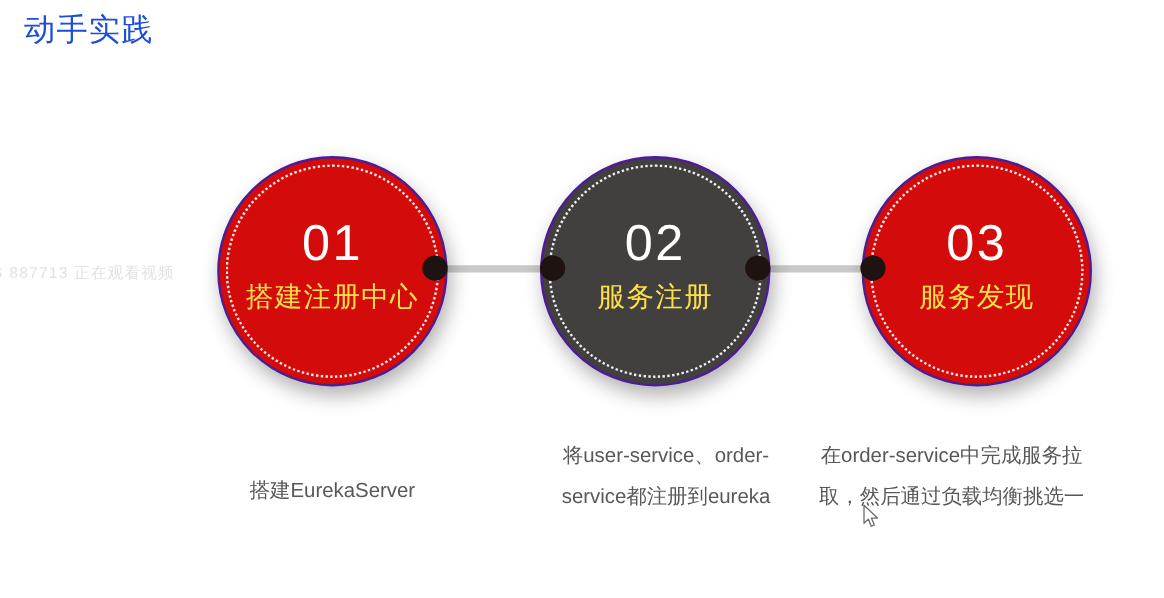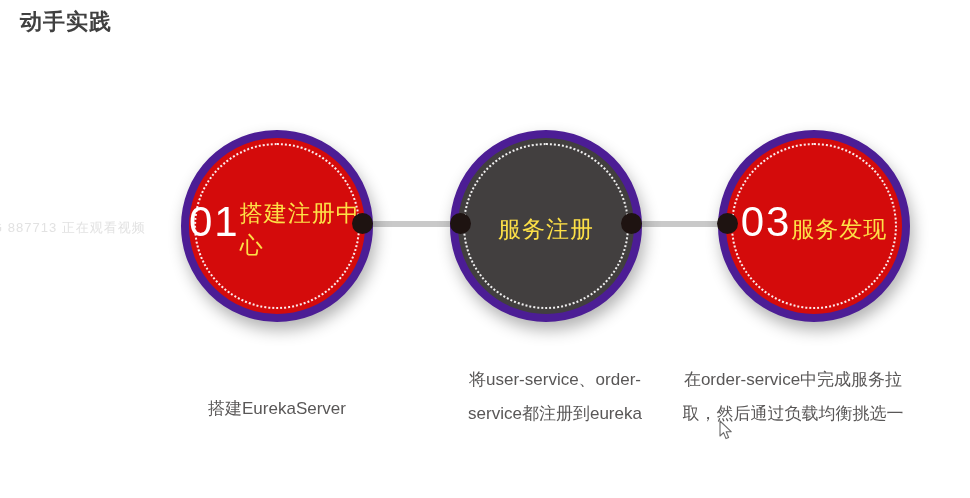--- a/index.html
+++ b/index.html
@@ -7,23 +7,23 @@
   body { font-family: "Liberation Sans", "DejaVu Sans", sans-serif; }
   .page {
     position: relative;
     width: 970px; height: 498px;
     background: #ffffff;
     overflow: hidden;
   }
   .slide-title {
     position: absolute;
     left: 20px; top: 7px;
-    font-size: 22px;
-    font-weight: bold;
-    color: #404040;
+    font-size: 26px;
+    font-weight: normal;
+    color: #1d4ed8;
     letter-spacing: 1px;
   }
   .watermark {
     position: absolute;
     left: -8px; top: 219px;
     font-size: 13px;
     color: #e2e2e2;
     white-space: nowrap;
     letter-spacing: 1px;
   }
@@ -36,25 +36,25 @@
     z-index: 1;
   }
   .connector.c1 { left: 363px; width: 97px; }
   .connector.c2 { left: 632px; width: 96px; }
   
   .step-circle {
     position: absolute;
     top: 130px;
     width: 192px; height: 192px;
     border-radius: 50%;
-    border: 8px solid #4c1d95;
+    border: 2px solid #4c1d95;
     box-shadow: 3px 8px 16px rgba(0,0,0,0.30);
     z-index: 2;
     display: flex;
-    flex-direction: row;
+    flex-direction: column;
     align-items: center;
     justify-content: center;
   }
   .step-circle.pos1 { left: 181px; }
   .step-circle.pos2 { left: 450px; }
   .step-circle.pos3 { left: 718px; }
   .dotted-ring {
     position: absolute;
     left: 5px; top: 5px; right: 5px; bottom: 5px;
     border: 2px dotted rgba(255,255,255,0.92);
@@ -120,20 +120,21 @@
   <div class="connector c2"></div>
 
   <div class="step-circle pos1" style="background: rgb(212, 11, 11);">
     <div class="dotted-ring"></div>
     <div class="step-number">01</div>
     <div class="step-label">搭建注册中心</div>
   </div>
 
   <div class="step-circle pos2" style="background: rgb(66, 63, 63);">
     <div class="dotted-ring"></div>
+    <div class="step-number">02</div>
     <div class="step-label">服务注册</div>
   </div>
 
   <div class="step-circle pos3" style="background: rgb(212, 11, 11);">
     <div class="dotted-ring"></div>
     <div class="step-number">03</div>
     <div class="step-label">服务发现</div>
   </div>
 
   <div class="joint-dot d1" style="background: rgb(30, 19, 17);"></div>

